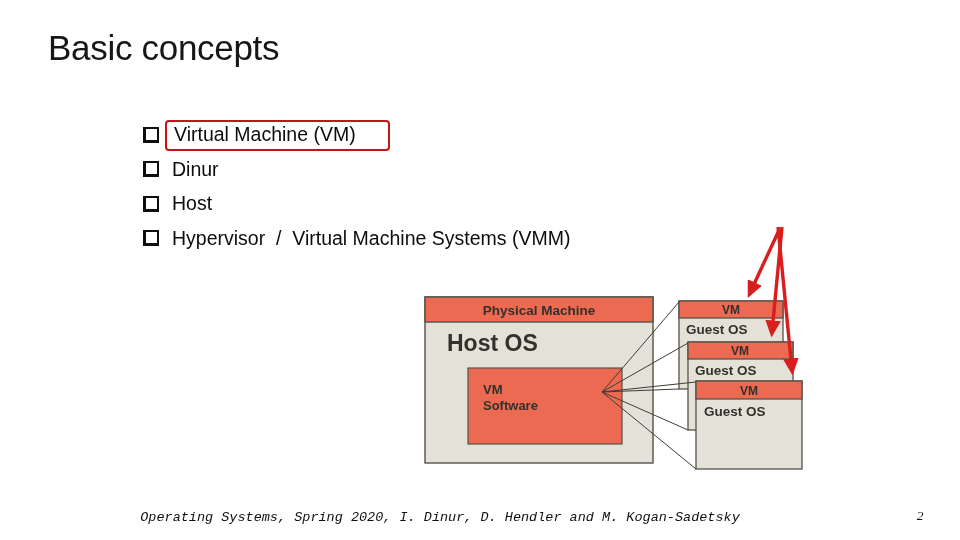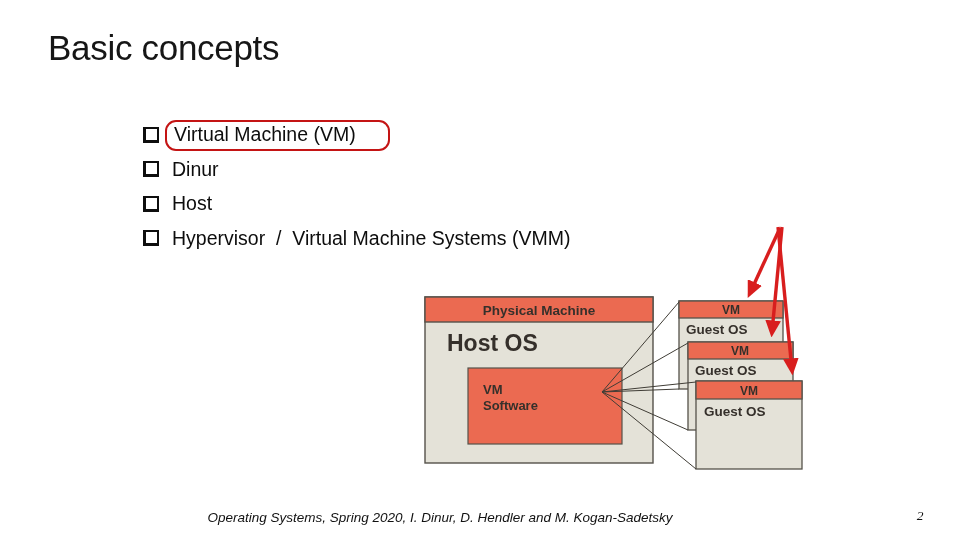--- a/index.html
+++ b/index.html
@@ -19,26 +19,26 @@
     display:flex;align-items:center;height:34.3px;gap:13px;
     font-size:19.5px;color:#0d0d0d;
   }
   .chk{
     width:11px;height:11px;flex:0 0 auto;
     border:2.2px solid #0e0e0e;border-left-width:3px;border-bottom-width:3px;
     background:#fff;
   }
   .btxt{white-space:pre;}
   .hl{
-    border:2.8px solid #c41414;border-radius:11px;
+    border:2.8px solid #c41414;border-radius:4px;
     padding:1px 32px 3px 7px;margin:-5px 0 -5px -7px;
   }
   .footer{
     position:absolute;left:140px;top:510px;width:600px;text-align:center;
-    font-family:Liberation Sans, sans-serif;font-style:italic;
+    font-family:Liberation Mono, monospace;font-style:italic;
     font-size:13.5px;color:#111;
   }
   .pagenum{
     position:absolute;left:905px;top:508px;width:30px;text-align:center;
     font-family:"Liberation Serif",serif;font-style:italic;
     font-size:13.5px;color:#111;
   }
   .diagram-svg{position:absolute;left:415px;top:215px;}
   .dgtext{font-family:"Liberation Sans",sans-serif;font-weight:700;fill:#35302b;}
 </style>

